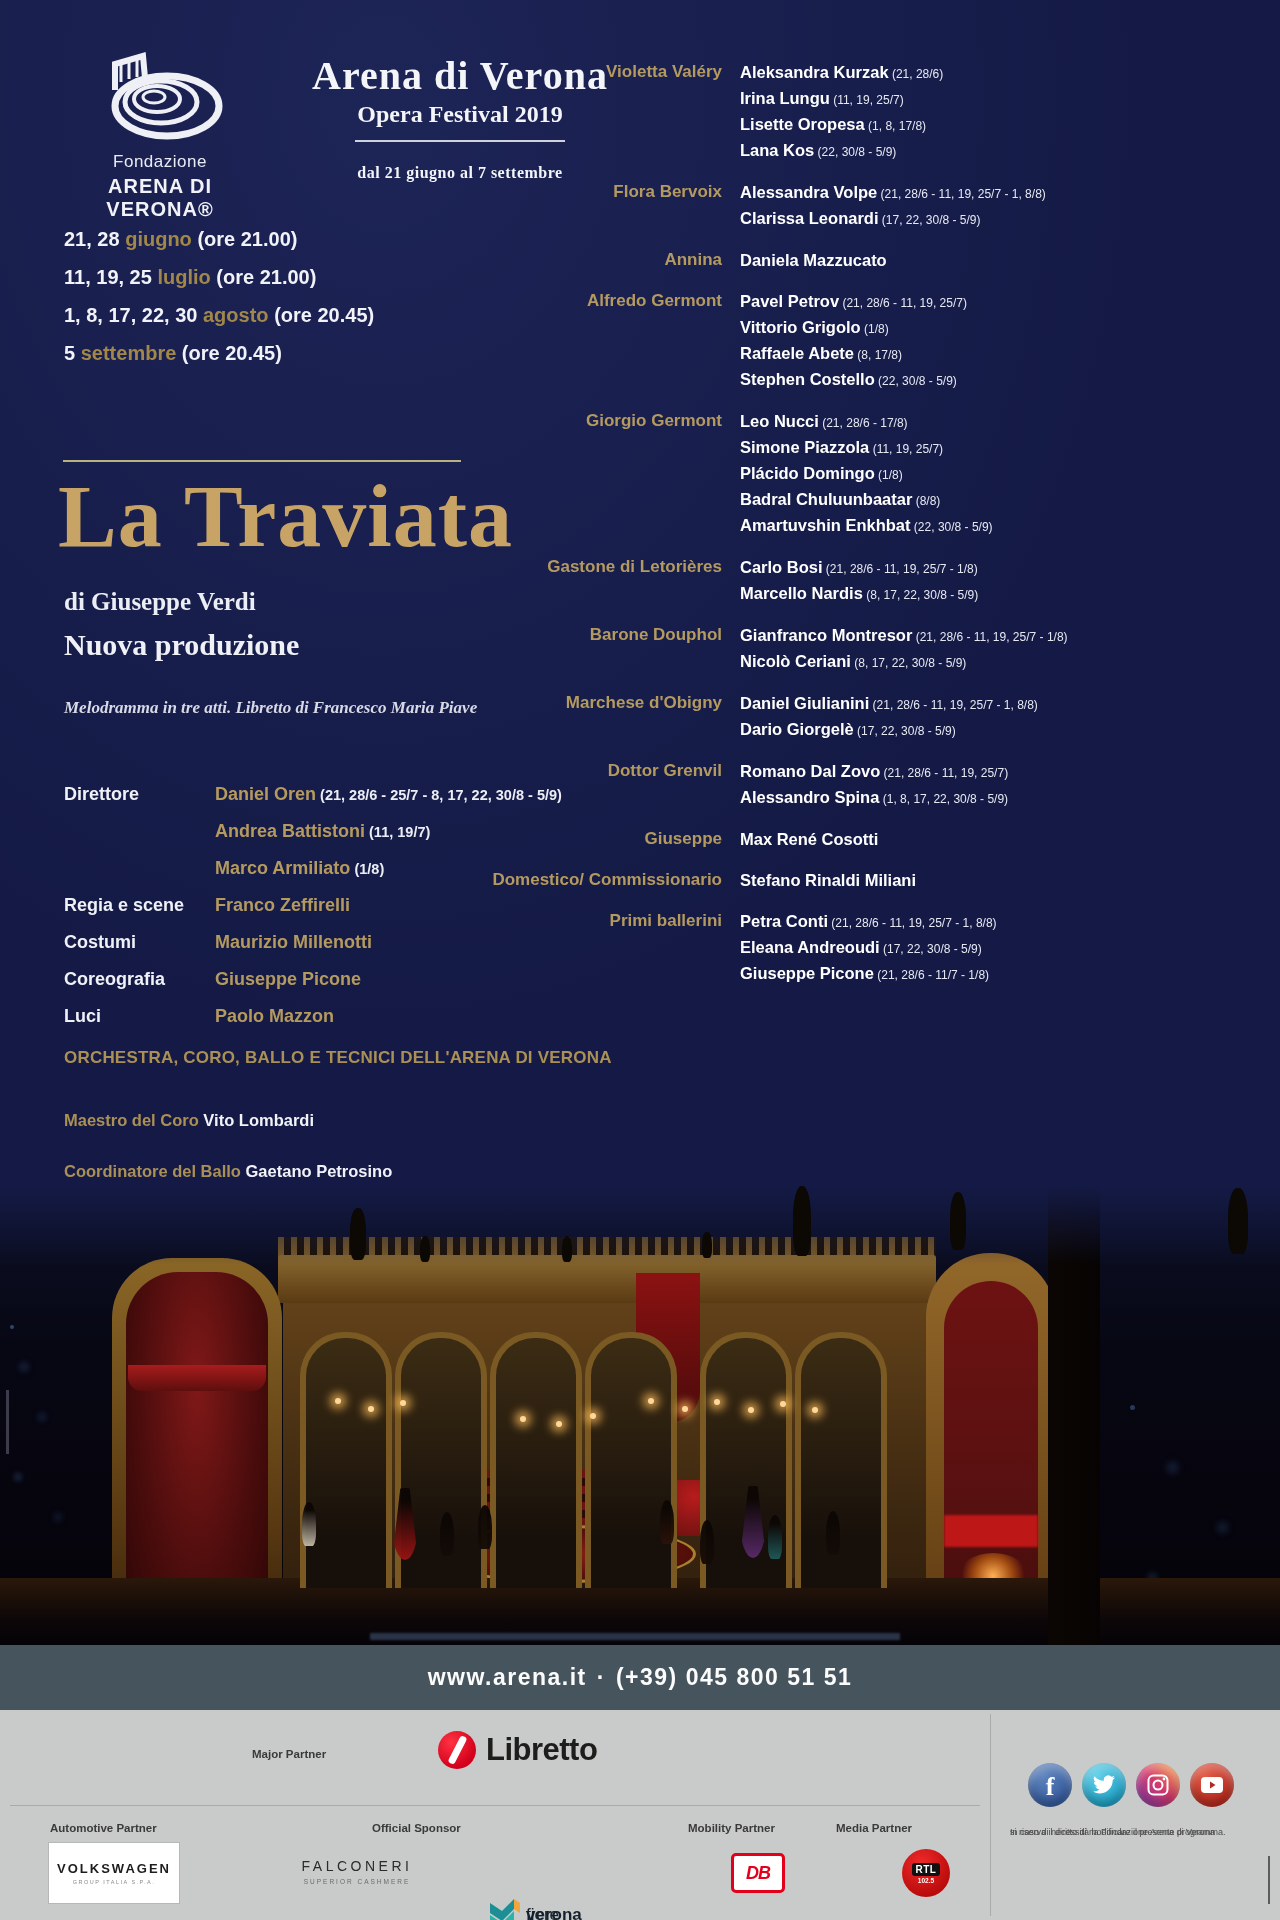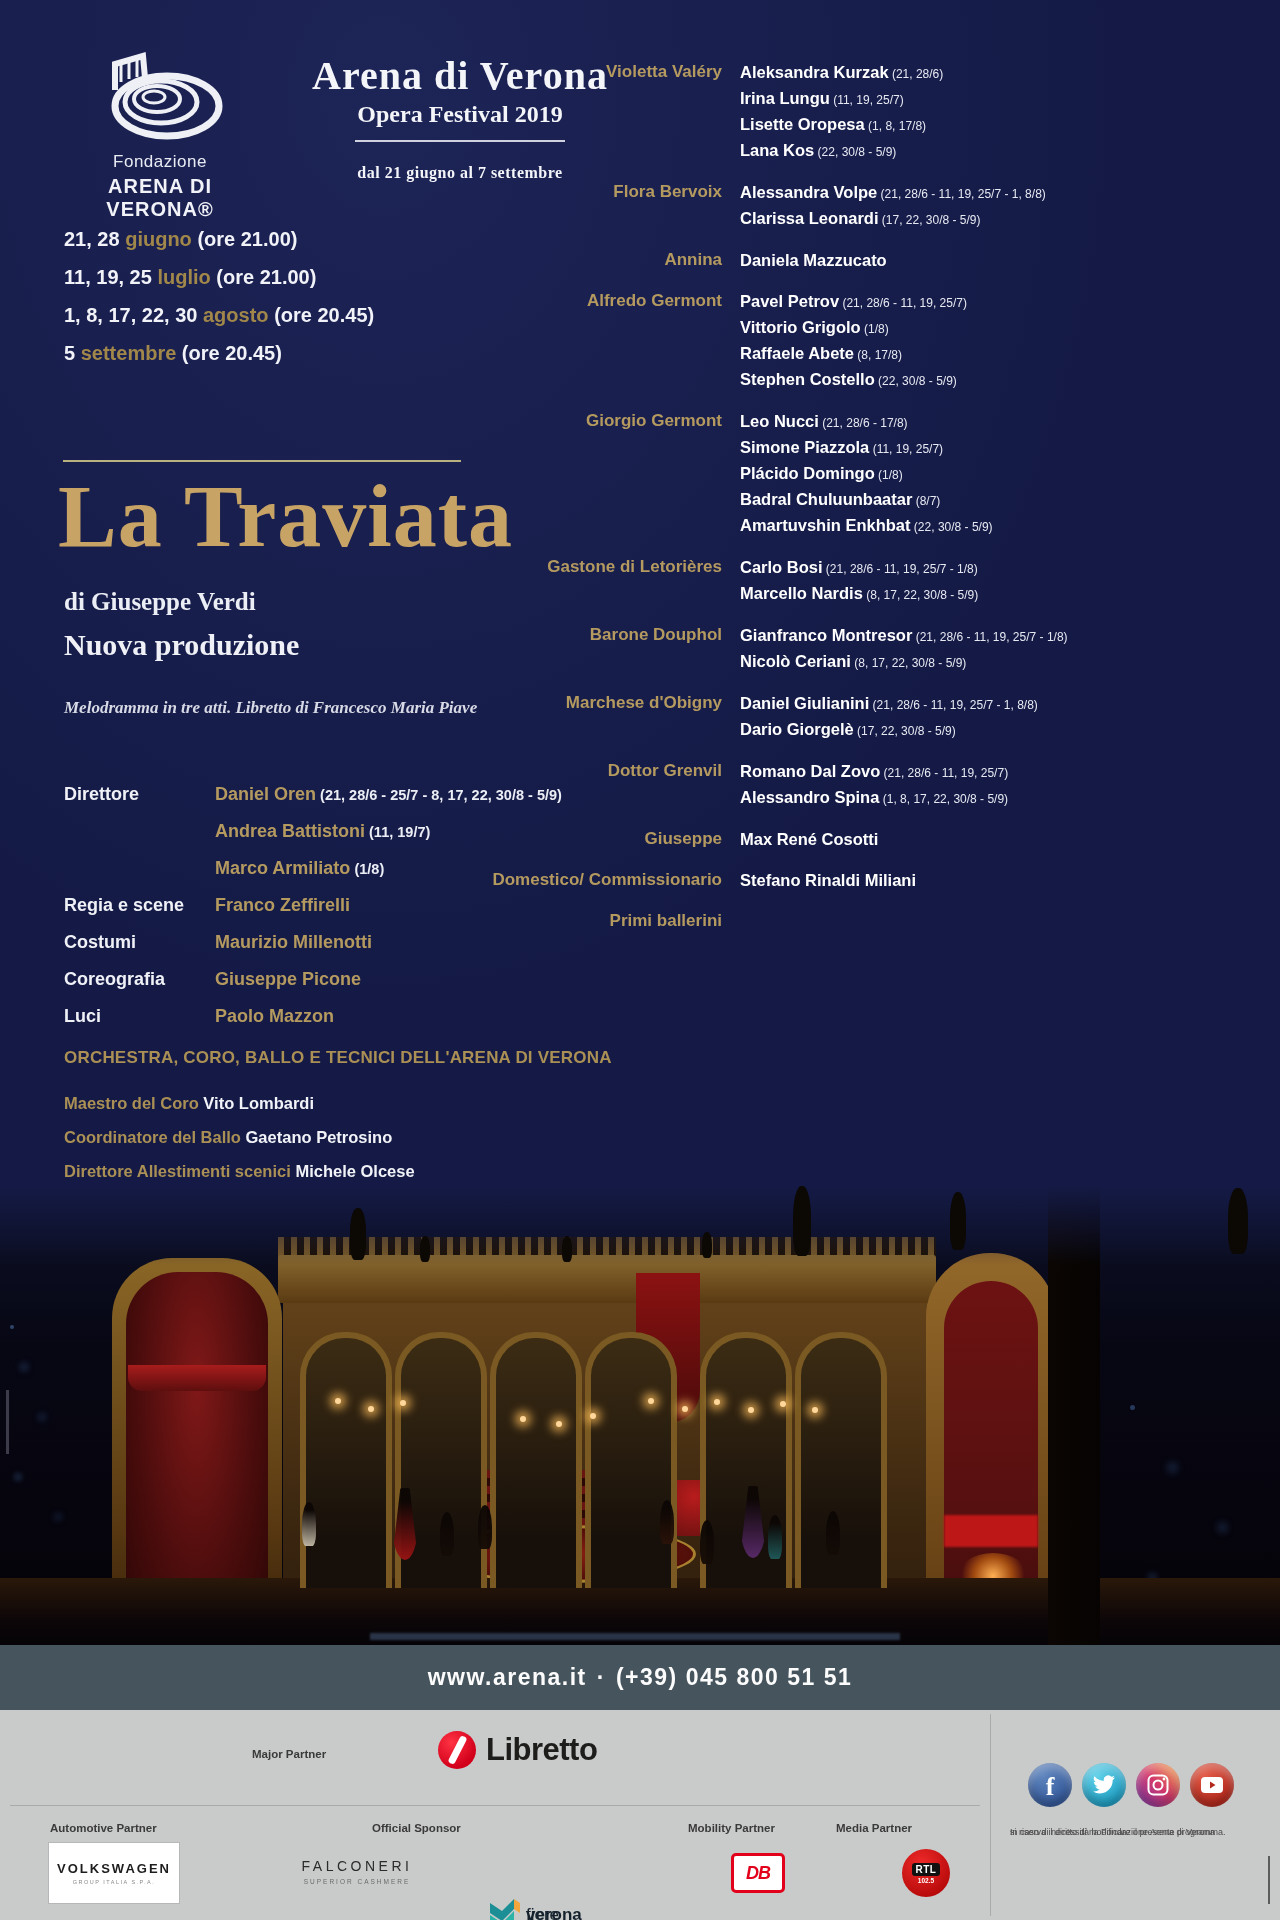--- a/index.html
+++ b/index.html
@@ -42,21 +42,21 @@
   .credits{position:absolute;left:64px;top:776px;width:560px;}
   .credit-row{display:flex;align-items:flex-start;}
   .credit-label{width:151px;font-size:18px;font-weight:bold;color:#f0f1f7;line-height:36px;}
   .credit-names{flex:1;}
   .credit-line{line-height:36px;white-space:nowrap;}
   .credit-name{font-size:18px;font-weight:bold;color:#b59a60;}
   .credit-dates{font-size:14.5px;font-weight:bold;color:#eceef5;}
   .ensemble{position:absolute;left:64px;top:1048px;font-size:17px;font-weight:bold;
     letter-spacing:.2px;color:#ab9055;}
   .staff{position:absolute;left:64px;top:1086px;}
-  .staff-line{line-height:34px;font-size:16.5px;}
+  .staff-line{line-height:34px;font-size:16.5px;margin-top:17px;}
   .staff-label{color:#ab9055;font-weight:bold;}
   .staff-name{color:#f2f3f8;font-weight:bold;}
 
   
   .cast{position:absolute;left:492px;top:60px;width:760px;}
   .cast-row{display:flex;align-items:flex-start;margin-bottom:16px;}
   .cast-role{width:230px;text-align:right;font-size:17px;font-weight:bold;color:#b59a60;
     line-height:24px;padding-right:18px;flex:none;}
   .cast-performers{flex:1;}
   .perf-line{line-height:24px;white-space:nowrap;}
@@ -288,21 +288,21 @@
           <div class="perf-line"><span class="perf-name">Raffaele Abete</span><span class="perf-dates"> (8, 17/8)</span></div>
           <div class="perf-line"><span class="perf-name">Stephen Costello</span><span class="perf-dates"> (22, 30/8 - 5/9)</span></div>
         </div>
       </div>
       <div class="cast-row">
         <div class="cast-role">Giorgio Germont</div>
         <div class="cast-performers">
           <div class="perf-line"><span class="perf-name">Leo Nucci</span><span class="perf-dates"> (21, 28/6 - 17/8)</span></div>
           <div class="perf-line"><span class="perf-name">Simone Piazzola</span><span class="perf-dates"> (11, 19, 25/7)</span></div>
           <div class="perf-line"><span class="perf-name">Plácido Domingo</span><span class="perf-dates"> (1/8)</span></div>
-          <div class="perf-line"><span class="perf-name">Badral Chuluunbaatar</span><span class="perf-dates"> (8/7)</span></div>
+          <div class="perf-line"><span class="perf-name">Badral Chuluunbaatar</span><span class="perf-dates"> (8/8)</span></div>
           <div class="perf-line"><span class="perf-name">Amartuvshin Enkhbat</span><span class="perf-dates"> (22, 30/8 - 5/9)</span></div>
         </div>
       </div>
       <div class="cast-row">
         <div class="cast-role">Gastone di Letorières</div>
         <div class="cast-performers">
           <div class="perf-line"><span class="perf-name">Carlo Bosi</span><span class="perf-dates"> (21, 28/6 - 11, 19, 25/7 - 1/8)</span></div>
           <div class="perf-line"><span class="perf-name">Marcello Nardis</span><span class="perf-dates"> (8, 17, 22, 30/8 - 5/9)</span></div>
         </div>
       </div>
@@ -334,20 +334,25 @@
         </div>
       </div>
       <div class="cast-row">
         <div class="cast-role">Domestico/ Commissionario</div>
         <div class="cast-performers">
           <div class="perf-line"><span class="perf-name">Stefano Rinaldi Miliani</span></div>
         </div>
       </div>
       <div class="cast-row">
         <div class="cast-role">Primi ballerini</div>
+        <div class="cast-performers">
+          <div class="perf-line"><span class="perf-name">Petra Conti</span><span class="perf-dates"> (21, 28/6 - 11, 19, 25/7 - 1, 8/8)</span></div>
+          <div class="perf-line"><span class="perf-name">Eleana Andreoudi</span><span class="perf-dates"> (17, 22, 30/8 - 5/9)</span></div>
+          <div class="perf-line"><span class="perf-name">Giuseppe Picone</span><span class="perf-dates"> (21, 28/6 - 11/7 - 1/8)</span></div>
+        </div>
       </div>
     </div>
 
   <div class="stage" id="stage">
     <div class="bokeh-l"></div>
     <div class="bokeh-r"></div>
     <div class="colonnade"></div>
     <div class="balustrade"></div>
     <div class="entablature"></div>
     <div class="canopy"></div>

